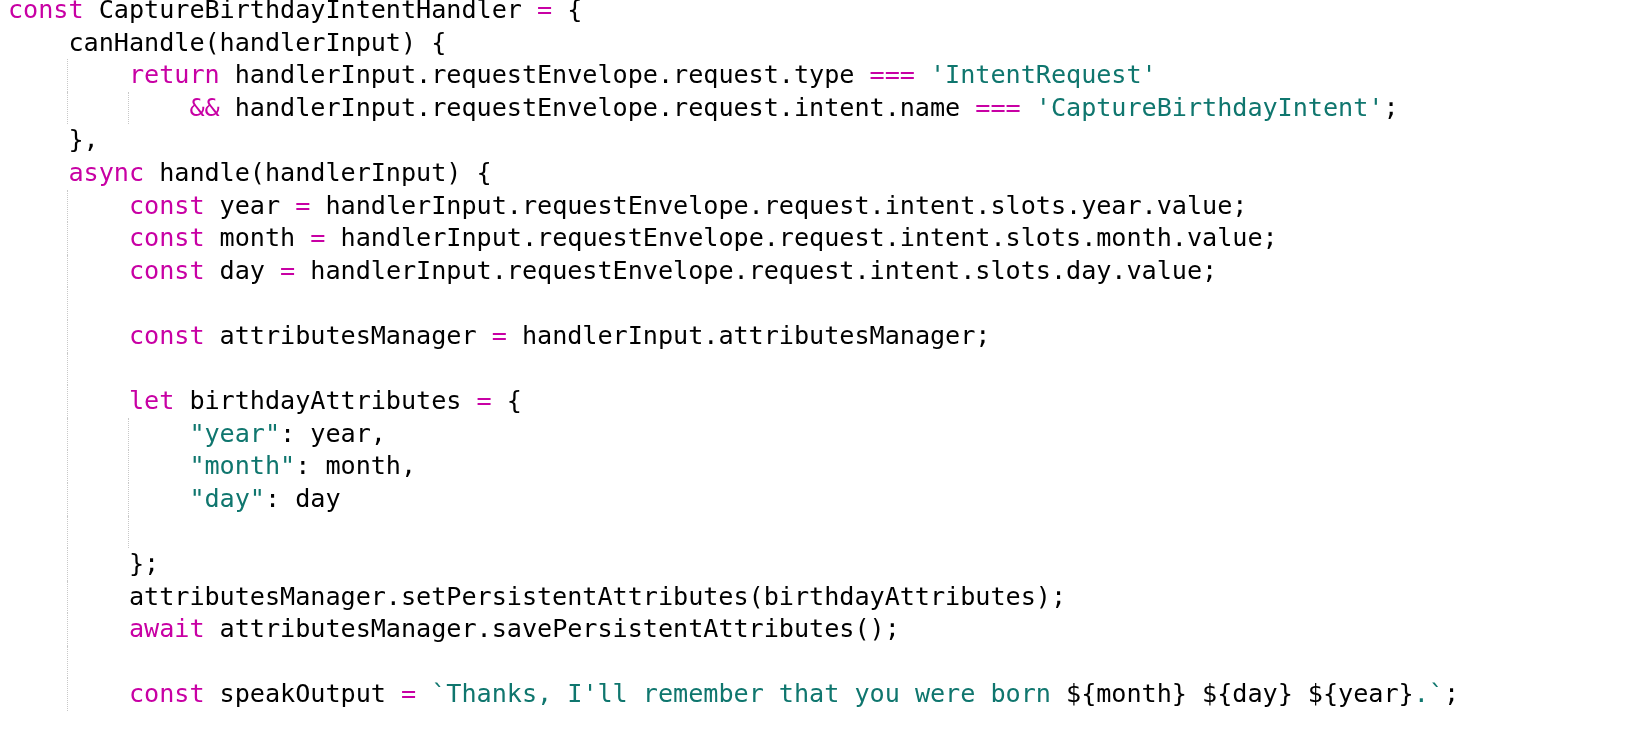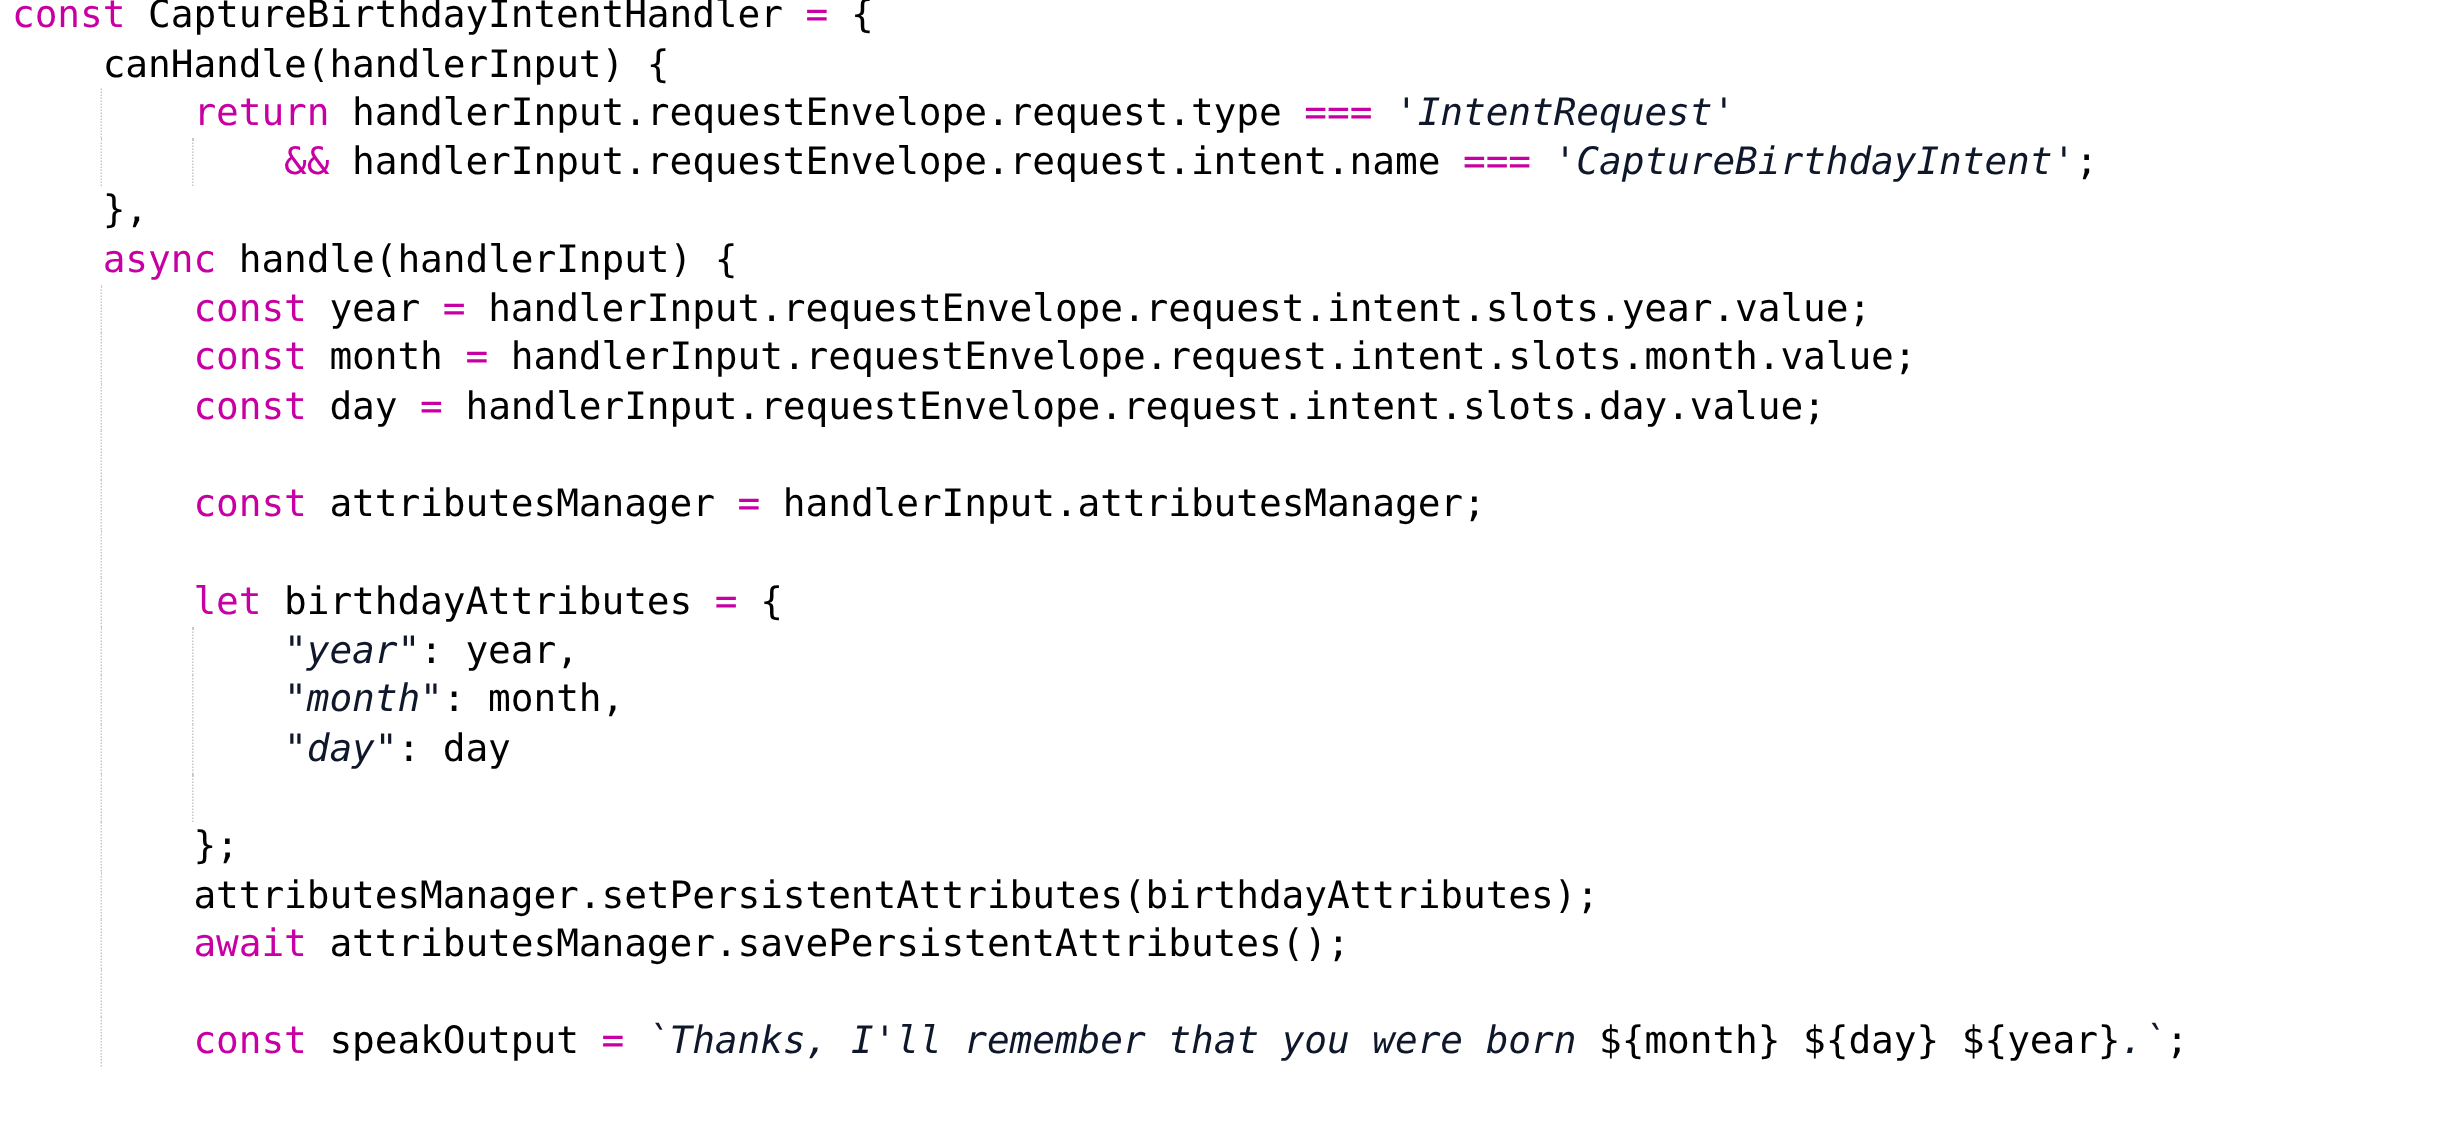--- a/index.html
+++ b/index.html
@@ -30,19 +30,19 @@
     }
     .guide {
       position: absolute;
       top: 0;
       bottom: 0;
       width: 0;
       border-left: 1px dotted #c8c8c8;
     }
     .kw { color: #c800a4; }
     .op { color: #c800a4; }
-    .str { color: #0f172a; font-style: italic; }
+    .str { color: #0f766e; }
     .id { color: #000000; }
   </style>
 </head>
 <body>
 
 <div class="editor" id="editor"><div class="line"><span></span><span class="kw">const</span><span class="id"> CaptureBirthdayIntentHandler </span><span class="op">=</span><span class="id"> {</span></div><div class="line"><span>    </span><span class="id">canHandle(handlerInput) {</span></div><div class="line"><span>        </span><span class="kw">return</span><span class="id"> handlerInput.requestEnvelope.request.type </span><span class="op">===</span><span class="id"> </span><span class="str">'IntentRequest'</span><span class="guide" style="left: 58.8px;"></span></div><div class="line"><span>            </span><span class="op">&amp;&amp;</span><span class="id"> handlerInput.requestEnvelope.request.intent.name </span><span class="op">===</span><span class="id"> </span><span class="str">'CaptureBirthdayIntent'</span><span class="id">;</span><span class="guide" style="left: 58.8px;"></span><span class="guide" style="left: 119.6px;"></span></div><div class="line"><span>    </span><span class="id">},</span></div><div class="line"><span>    </span><span class="kw">async</span><span class="id"> handle(handlerInput) {</span></div><div class="line"><span>        </span><span class="kw">const</span><span class="id"> year </span><span class="op">=</span><span class="id"> handlerInput.requestEnvelope.request.intent.slots.year.value;</span><span class="guide" style="left: 58.8px;"></span></div><div class="line"><span>        </span><span class="kw">const</span><span class="id"> month </span><span class="op">=</span><span class="id"> handlerInput.requestEnvelope.request.intent.slots.month.value;</span><span class="guide" style="left: 58.8px;"></span></div><div class="line"><span>        </span><span class="kw">const</span><span class="id"> day </span><span class="op">=</span><span class="id"> handlerInput.requestEnvelope.request.intent.slots.day.value;</span><span class="guide" style="left: 58.8px;"></span></div><div class="line"><span>        </span><span class="guide" style="left: 58.8px;"></span></div><div class="line"><span>        </span><span class="kw">const</span><span class="id"> attributesManager </span><span class="op">=</span><span class="id"> handlerInput.attributesManager;</span><span class="guide" style="left: 58.8px;"></span></div><div class="line"><span>        </span><span class="guide" style="left: 58.8px;"></span></div><div class="line"><span>        </span><span class="kw">let</span><span class="id"> birthdayAttributes </span><span class="op">=</span><span class="id"> {</span><span class="guide" style="left: 58.8px;"></span></div><div class="line"><span>            </span><span class="str">"year"</span><span class="id">: year,</span><span class="guide" style="left: 58.8px;"></span><span class="guide" style="left: 119.6px;"></span></div><div class="line"><span>            </span><span class="str">"month"</span><span class="id">: month,</span><span class="guide" style="left: 58.8px;"></span><span class="guide" style="left: 119.6px;"></span></div><div class="line"><span>            </span><span class="str">"day"</span><span class="id">: day</span><span class="guide" style="left: 58.8px;"></span><span class="guide" style="left: 119.6px;"></span></div><div class="line"><span>            </span><span class="guide" style="left: 58.8px;"></span><span class="guide" style="left: 119.6px;"></span></div><div class="line"><span>        </span><span class="id">};</span><span class="guide" style="left: 58.8px;"></span></div><div class="line"><span>        </span><span class="id">attributesManager.setPersistentAttributes(birthdayAttributes);</span><span class="guide" style="left: 58.8px;"></span></div><div class="line"><span>        </span><span class="kw">await</span><span class="id"> attributesManager.savePersistentAttributes();</span><span class="guide" style="left: 58.8px;"></span></div><div class="line"><span>        </span><span class="guide" style="left: 58.8px;"></span></div><div class="line"><span>        </span><span class="kw">const</span><span class="id"> speakOutput </span><span class="op">=</span><span class="id"> </span><span class="str">`Thanks, I'll remember that you were born </span><span class="id">${month} ${day} ${year}</span><span class="str">.`</span><span class="id">;</span><span class="guide" style="left: 58.8px;"></span></div></div>
 
 </body></html>

